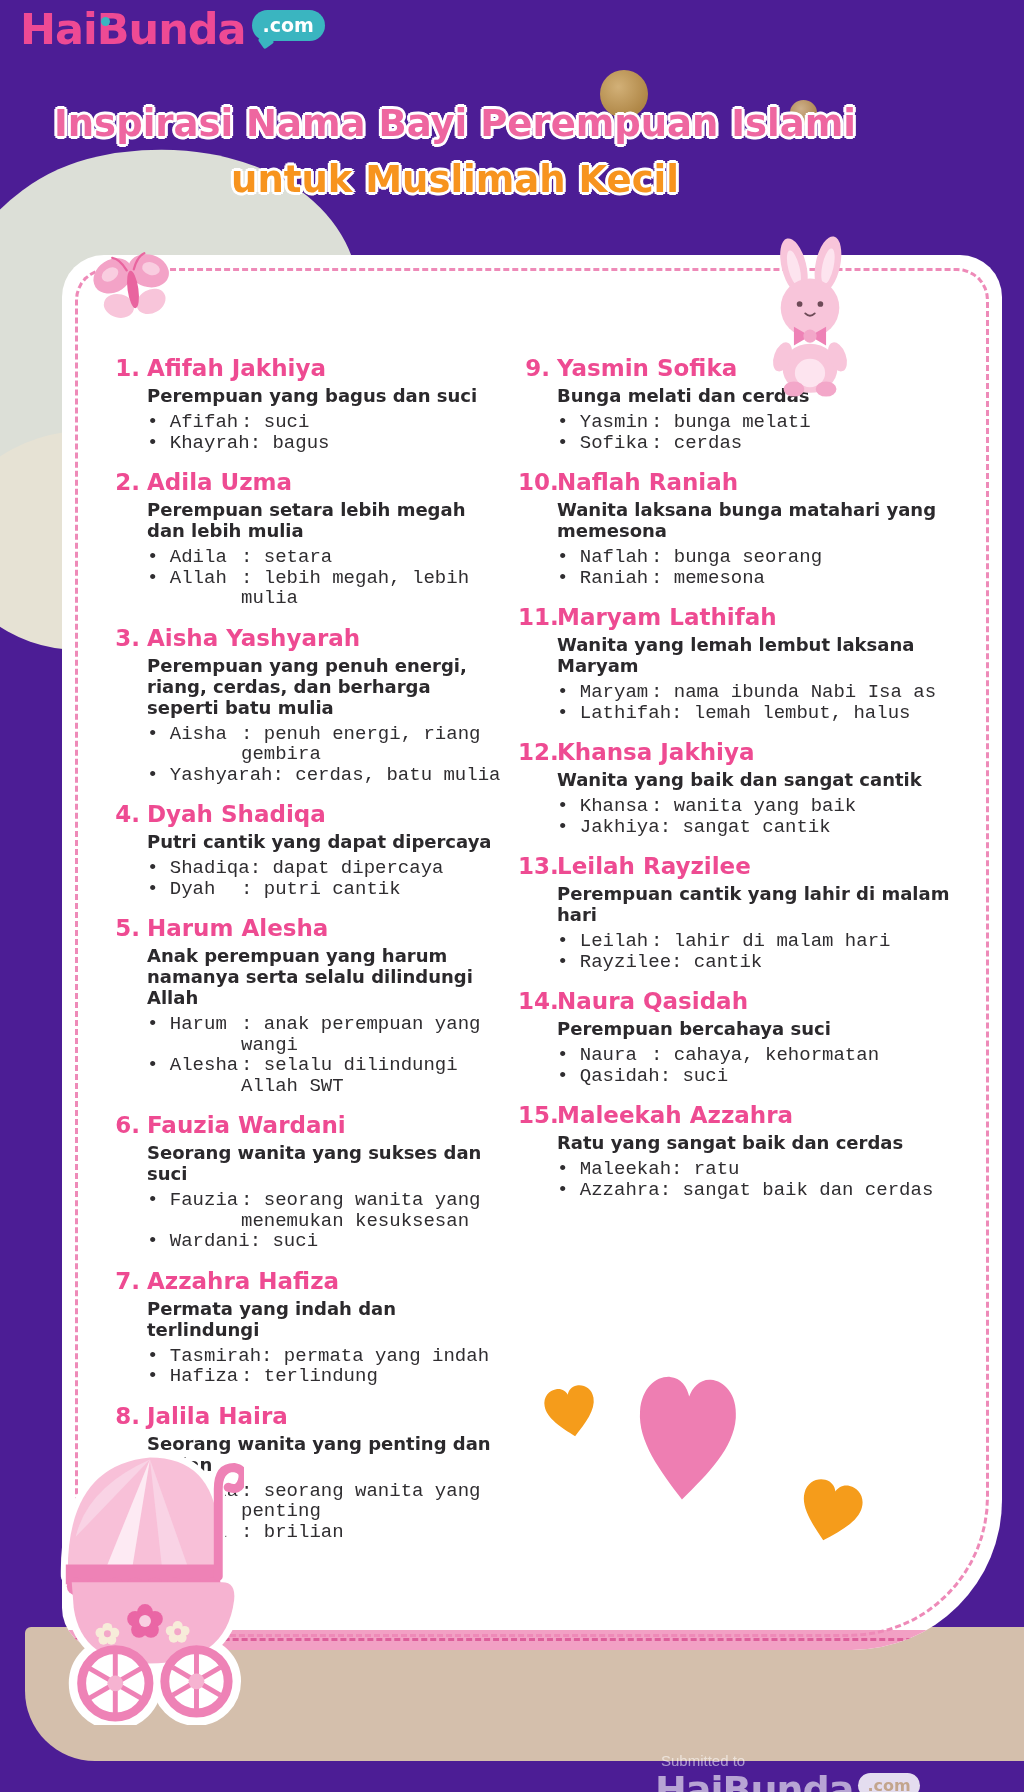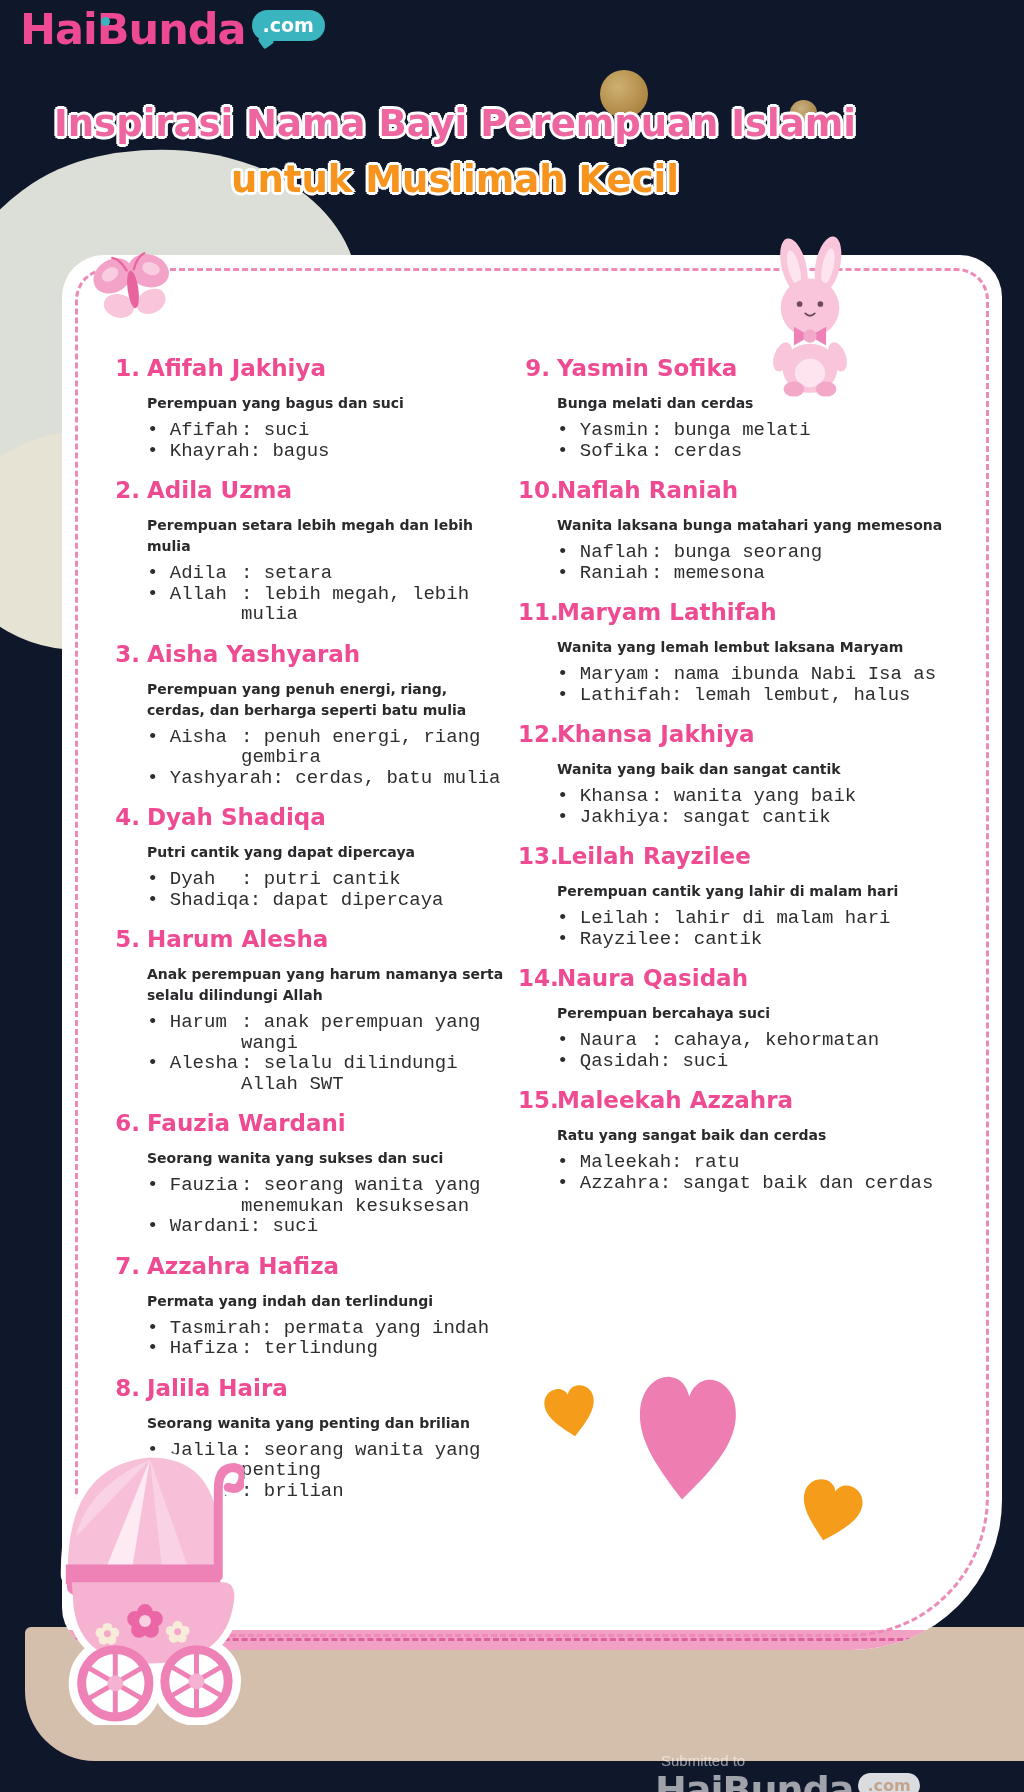--- a/index.html
+++ b/index.html
@@ -1,17 +1,17 @@
 <!DOCTYPE html>
 <html><head>
 <meta charset="utf-8">
 <style>
   html,body{margin:0;padding:0;}
   body{font-family:"Liberation Sans",sans-serif;}
-  .page{position:relative;width:1024px;height:1792px;background:#0f172a;overflow:hidden;}
+  .page{position:relative;width:1024px;height:1792px;background:#4c1d95;overflow:hidden;}
 
   
   .blob1{position:absolute;left:-70px;top:150px;width:440px;height:420px;background:#dcdfd7;
          border-radius:48% 52% 55% 45%/55% 40% 60% 45%;transform:rotate(-12deg);}
   .blob2{position:absolute;left:-50px;top:430px;width:260px;height:220px;background:#e6e2d4;
          border-radius:55% 45% 50% 50%/50% 55% 45% 50%;}
 
   
   .logo{position:absolute;left:20px;top:8px;display:flex;align-items:flex-start;}
   .logo-text{font-family:"DejaVu Sans",sans-serif;font-weight:800;font-size:43px;letter-spacing:-1px;color:#ee4a94;line-height:1;}
@@ -49,21 +49,21 @@
   
   .columns{position:absolute;inset:0;display:flex;padding:100px 24px 0 46px;box-sizing:border-box;gap:10px;}
   .col-left{width:400px;flex:none;}
   .col-right{flex:1;min-width:0;}
 
   .entry{margin-bottom:16px;}
   .entry-head{display:flex;gap:7px;font-family:"DejaVu Sans",sans-serif;font-weight:800;
      font-size:23px;line-height:27px;color:#ee4b92;}
   .num{width:32px;flex:none;text-align:right;}
   .entry-body{margin-left:39px;}
-  .meaning{margin-top:11px;font-family:"DejaVu Sans",sans-serif;font-weight:700;font-size:14px;line-height:21px;color:#2b292c;}
+  .meaning{margin-top:3px;font-family:"DejaVu Sans",sans-serif;font-weight:700;font-size:18px;line-height:21px;color:#2b292c;}
   .parts{margin-top:6px;}
   .part{display:flex;font-size:19px;line-height:20.5px;color:#2f2d30;font-family:Liberation Mono, monospace;}
   .term{flex:none;min-width:94px;}
   .term::before{content:"\2022\00A0";}
   .def{flex:1;min-width:0;}
 
   
   .deco{position:absolute;}
   .butterfly{left:88px;top:248px;width:90px;transform:rotate(-8deg);}
   .bunny{left:758px;top:234px;width:104px;}
@@ -170,26 +170,26 @@
 
   <div class="entry">
     <div class="entry-head">
       <span class="num">4.</span>
       <span class="nm">Dyah Shadiqa</span>
     </div>
     <div class="entry-body">
       <div class="meaning">Putri cantik yang dapat dipercaya</div>
       <div class="parts">
                 <div class="part">
+                  <span class="term">Shadiqa</span>
+                  <span class="def">: dapat dipercaya</span>
+                </div>
+                <div class="part">
                   <span class="term">Dyah</span>
                   <span class="def">: putri cantik</span>
-                </div>
-                <div class="part">
-                  <span class="term">Shadiqa</span>
-                  <span class="def">: dapat dipercaya</span>
                 </div>
               </div>
     </div>
   </div>
 
   <div class="entry">
     <div class="entry-head">
       <span class="num">5.</span>
       <span class="nm">Harum Alesha</span>
     </div>

